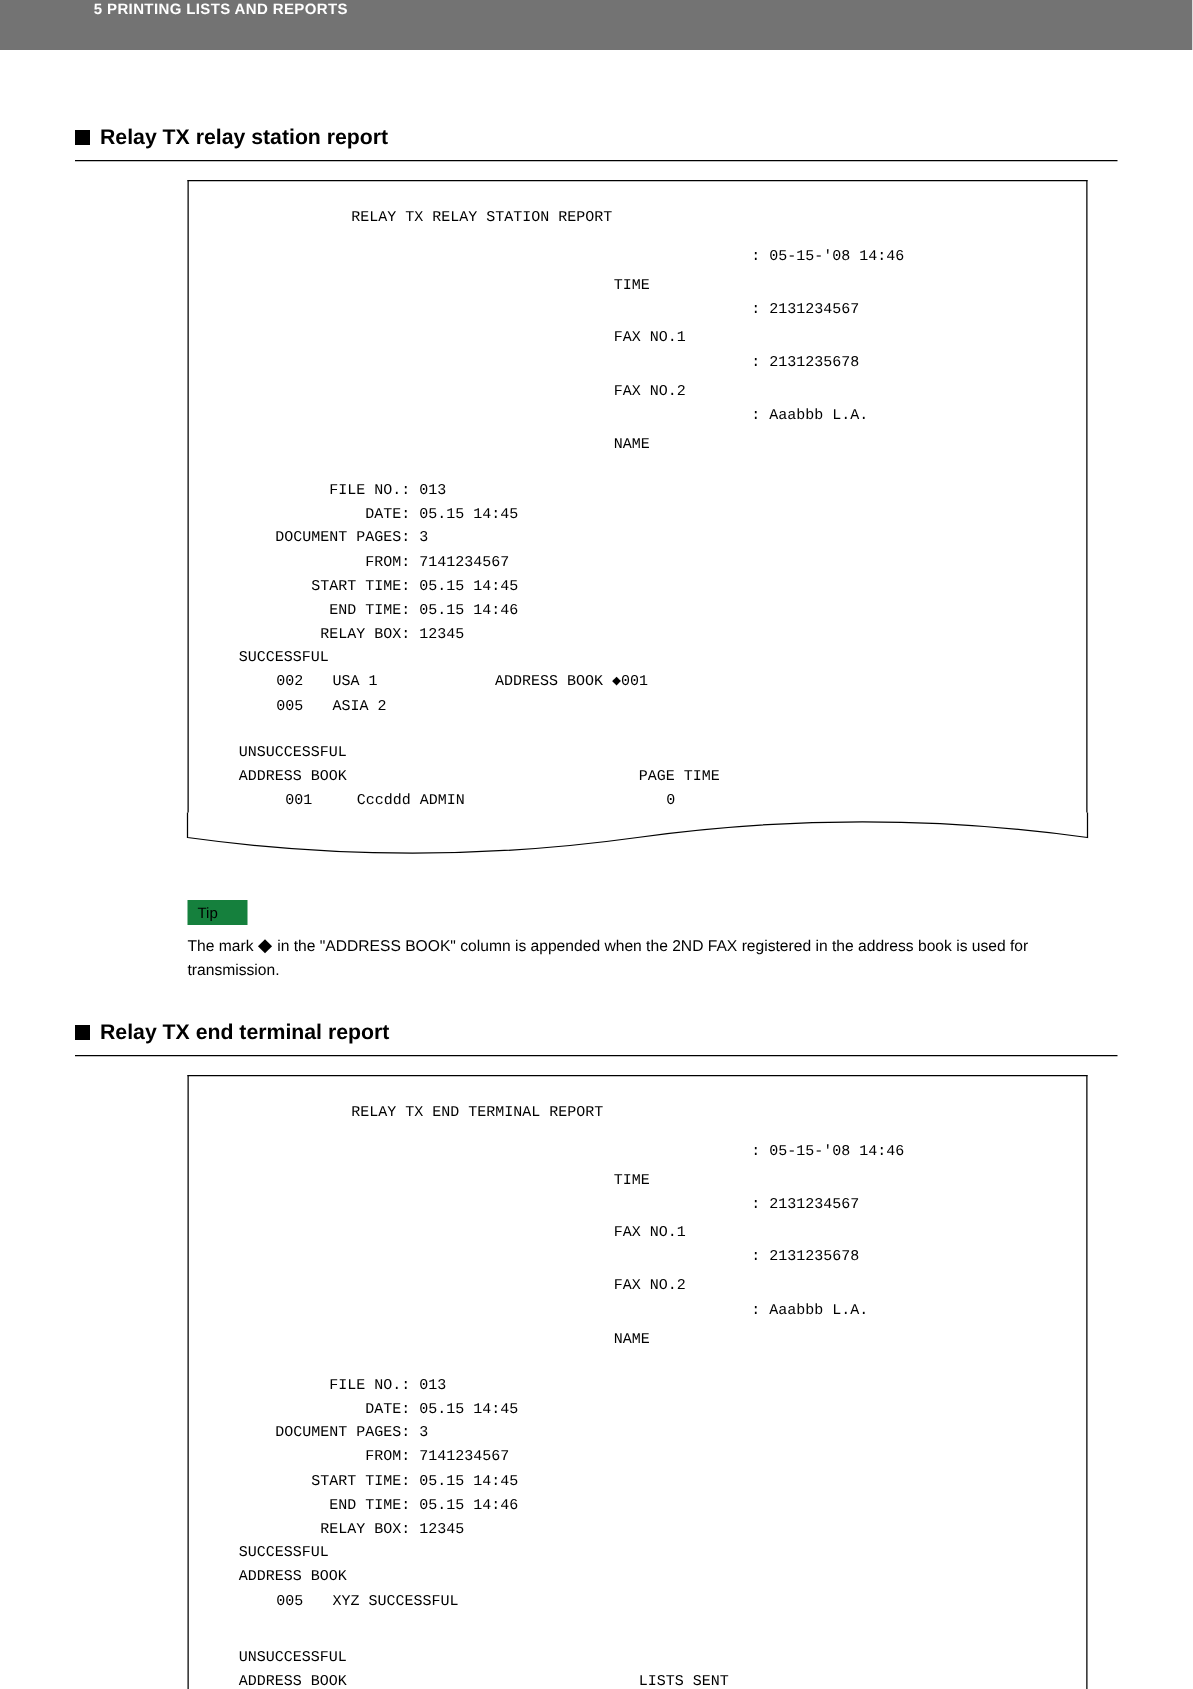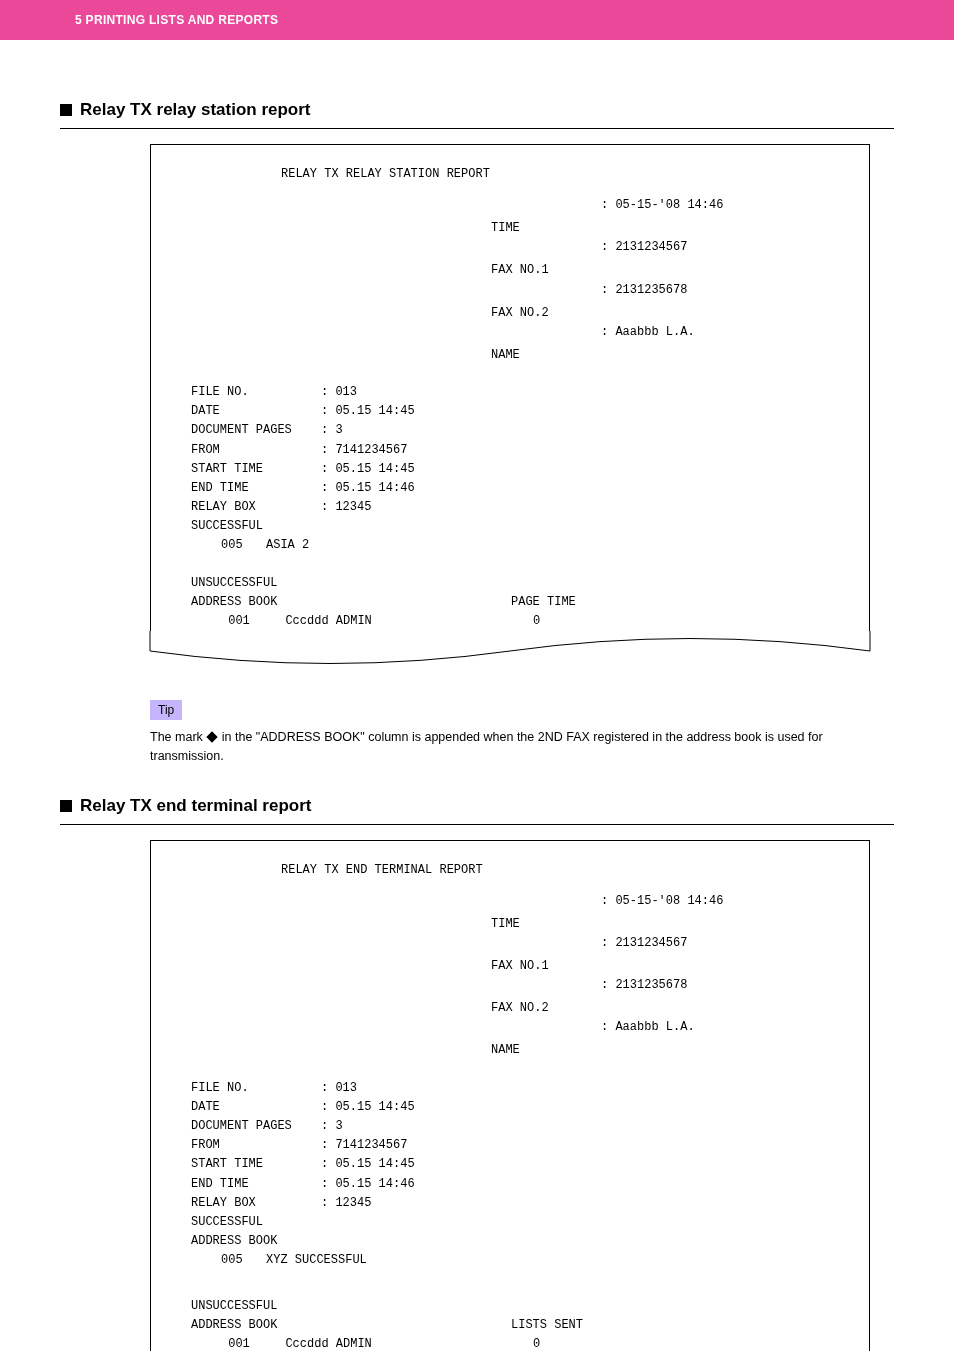--- a/index.html
+++ b/index.html
@@ -5,26 +5,25 @@
   * { box-sizing: border-box; }
   body {
     margin: 0;
     padding: 0;
     background: #fff;
     font-family: Arial, Helvetica, sans-serif;
     color: #000;
     width: 954px;
   }
   .topbar {
-    background: #ec4899;
+    background: #737373;
     width: 100%;
     height: 40px;
     padding-left: 75px;
     display: flex;
-    align-items: center;
   }
   .topbar-text {
     color: #fff;
     font-weight: bold;
     font-size: 12px;
     letter-spacing: 0.3px;
   }
   .page {
     padding: 0 60px 40px 60px;
   }
@@ -69,37 +68,37 @@
     padding-left: 90px;
     margin-bottom: 12px;
   }
   .hdr-block {
     margin-left: 300px;
     margin-bottom: 18px;
   }
   .hdr-row { display: flex; }
   .hdr-label { width: 110px; margin-top: 23px; }
   .meta-block { margin-bottom: 8px; }
-  .meta-row { display: flex; }
+  .meta-row { display: flex; text-align: right; }
   .meta-label { width: 130px; }
   .grp-row { display: flex; padding-left: 30px; }
   .grp-num { width: 45px; }
   .grp-name { width: 130px; }
   .unsuc-row { display: flex; }
   .unsuc-ab { width: 320px; }
   .curve {
     width: 100%;
     height: 45px;
     overflow: visible;
   }
   .tip-lbl {
     display: inline-block;
-    background: #c4b5fd;
+    background: #15803d;
     font-size: 12px;
-    padding: 3px 8px 3px 8px;
+    padding: 3px 24px 3px 8px;
     margin: 20px 0 8px 90px;
   }
   .tip-text {
     font-size: 12.5px;
     line-height: 1.5;
     margin: 0 40px 0 90px;
   }
   .dia {
     display: inline-block;
     transform: rotate(45deg);
@@ -173,20 +172,25 @@
         <div class="meta-row">
             <span class="meta-label">END TIME</span>
             <span>: 05.15 14:46</span>
           </div>
         <div class="meta-row">
             <span class="meta-label">RELAY BOX</span>
             <span>: 12345</span>
           </div>
         <div>SUCCESSFUL</div>
         <div class="grp-row">
+          <span class="grp-num">002</span>
+          <span class="grp-name">USA 1</span>
+          <span>ADDRESS BOOK ◆001</span>
+        </div>
+        <div class="grp-row">
           <span class="grp-num">005</span>
           <span class="grp-name">ASIA 2</span>
         </div>
       </div>
 
       <div style="height:10px"></div>
       <div>UNSUCCESSFUL</div>
       <div class="unsuc-row">
         <span class="unsuc-ab">ADDRESS BOOK</span>
         <span>PAGE TIME</span>

